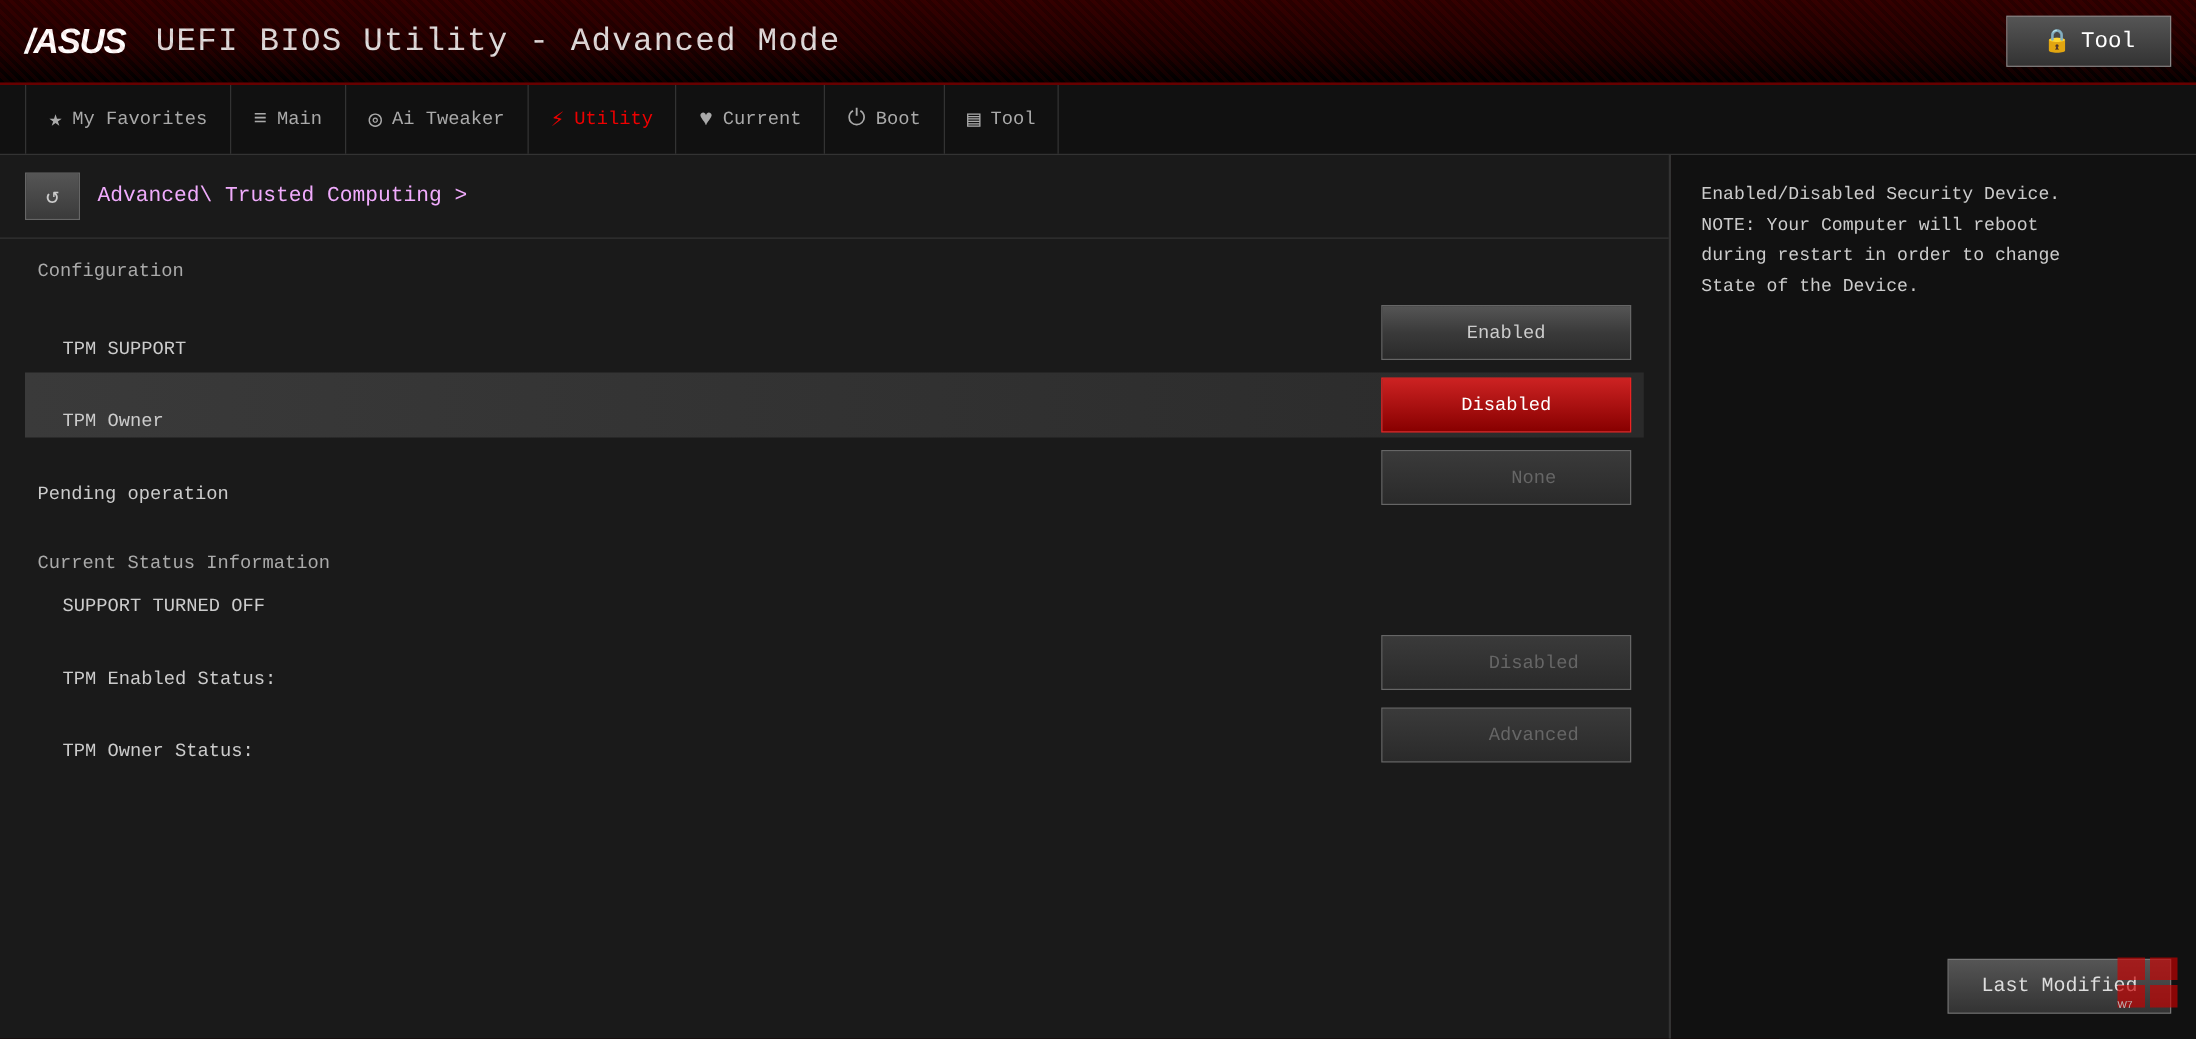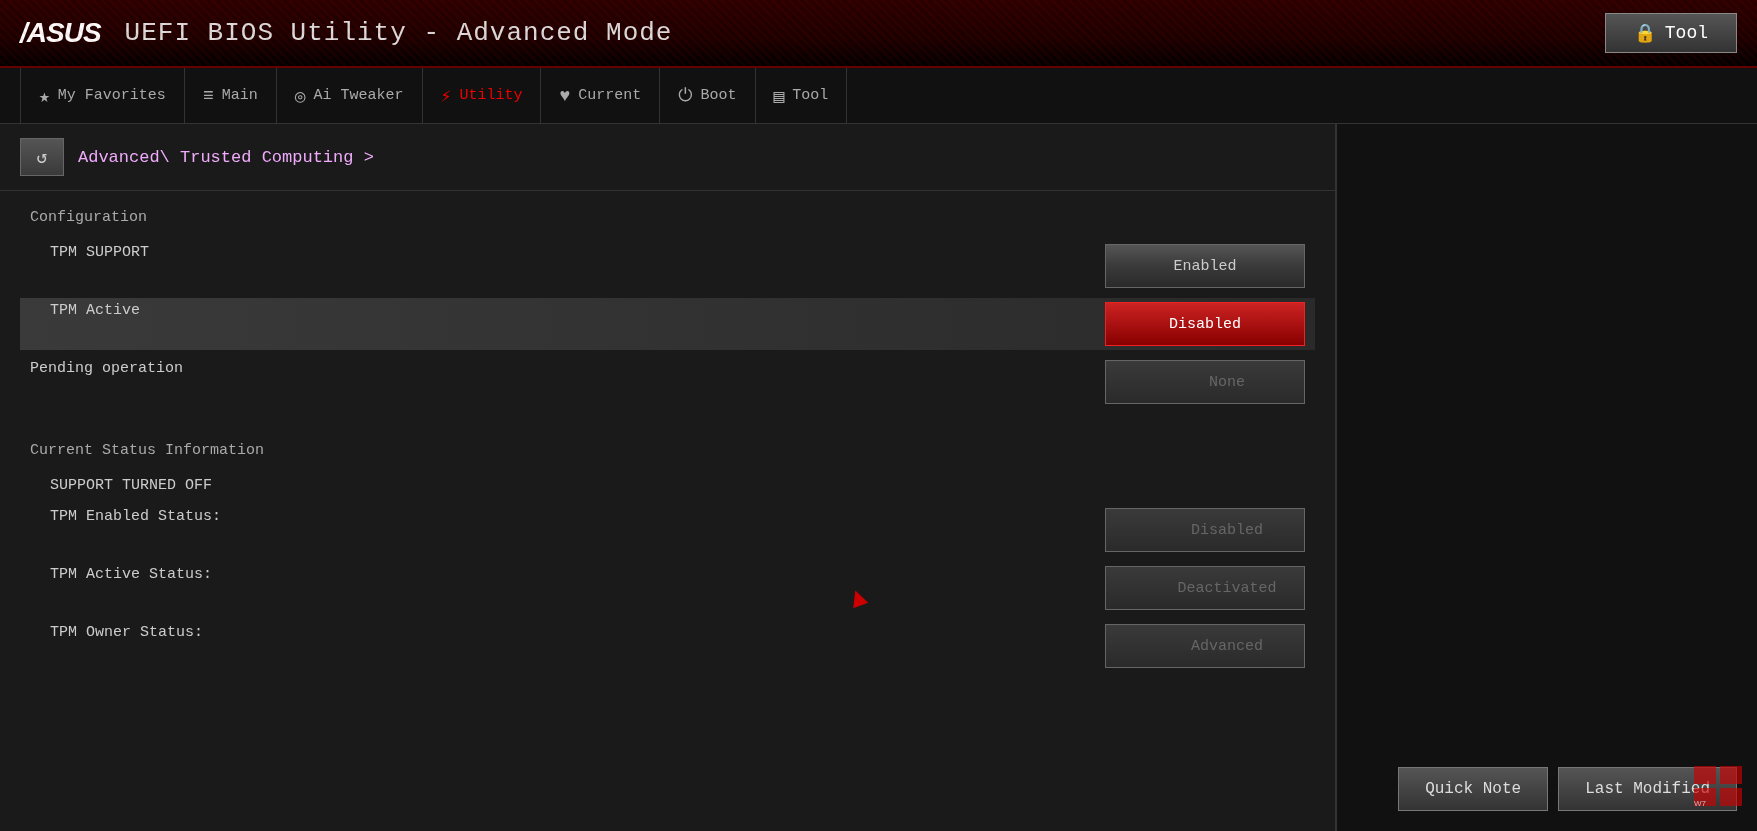--- a/index.html
+++ b/index.html
@@ -163,21 +163,21 @@
 
     .section-label {
       font-size: 15px;
       color: #aaa;
       margin-bottom: 14px;
       font-family: 'Courier New', Courier, monospace;
     }
 
     .setting-row {
       display: flex;
-      align-items: flex-start;
+      align-items: flex-end;
       justify-content: space-between;
       padding: 4px 0;
       margin-bottom: 6px;
     }
 
     .setting-row.highlighted {
       background: linear-gradient(90deg, #3a3a3a 0%, #2a2a2a 100%);
       margin-left: -10px;
       padding-left: 10px;
       margin-right: -10px;
@@ -312,21 +312,21 @@
     <div id="settings">
 
       <div class="section-label">Configuration</div>
 
       <div class="setting-row">
         <span class="setting-label indented">TPM SUPPORT</span>
         <button class="value-button">Enabled</button>
       </div>
 
       <div class="setting-row highlighted">
-        <span class="setting-label indented">TPM Active</span>
+        <span class="setting-label indented">TPM Owner</span>
         <button class="value-button active-red">Disabled</button>
       </div>
 
       <div class="setting-row">
         <span class="setting-label">Pending operation</span>
         <button class="value-button dimmed">None</button>
       </div>
 
       <div class="section-gap"></div>
 
@@ -334,39 +334,33 @@
 
       <div class="setting-row">
         <span class="setting-label indented">SUPPORT TURNED OFF</span>
       </div>
 
       <div class="setting-row">
         <span class="setting-label indented">TPM Enabled Status:</span>
         <button class="value-button dimmed">Disabled</button>
       </div>
 
-      <div class="setting-row" style="position:relative;">
-        <span class="setting-label indented">TPM Active Status:</span>
-        <button class="value-button dimmed">Deactivated</button>
-
-        <div style="position:absolute; left: 820px; top: 28px; width:0; height:0; border-left:8px solid transparent; border-right:8px solid transparent; border-bottom:16px solid #cc0000; transform:rotate(-20deg);"></div>
-      </div>
 
       <div class="setting-row">
         <span class="setting-label indented">TPM Owner Status:</span>
         <button class="value-button dimmed">Advanced</button>
       </div>
 
     </div>
   </div>
 
   <div id="right-panel">
+    <p class="help-text">Enabled/Disabled Security Device.<br>NOTE: Your Computer will reboot<br>during restart in order to change<br>State of the Device.</p>
 
     <div id="bottom-buttons">
-      <button class="bottom-btn">Quick Note</button>
       <button class="bottom-btn">Last Modified</button>
     </div>
 
     <div style="position:absolute; bottom:22px; right:10px; width:55px; height:45px; opacity:0.65;">
       <svg viewBox="0 0 55 45" xmlns="http://www.w3.org/2000/svg">
         <rect x="2" y="2" width="22" height="18" fill="#c00"></rect>
         <rect x="28" y="2" width="22" height="18" fill="#c00"></rect>
         <rect x="2" y="24" width="22" height="18" fill="#c00"></rect>
         <rect x="28" y="24" width="22" height="18" fill="#c00"></rect>
         <text x="2" y="42" font-size="8" fill="#fff" font-family="Arial">W7</text>

